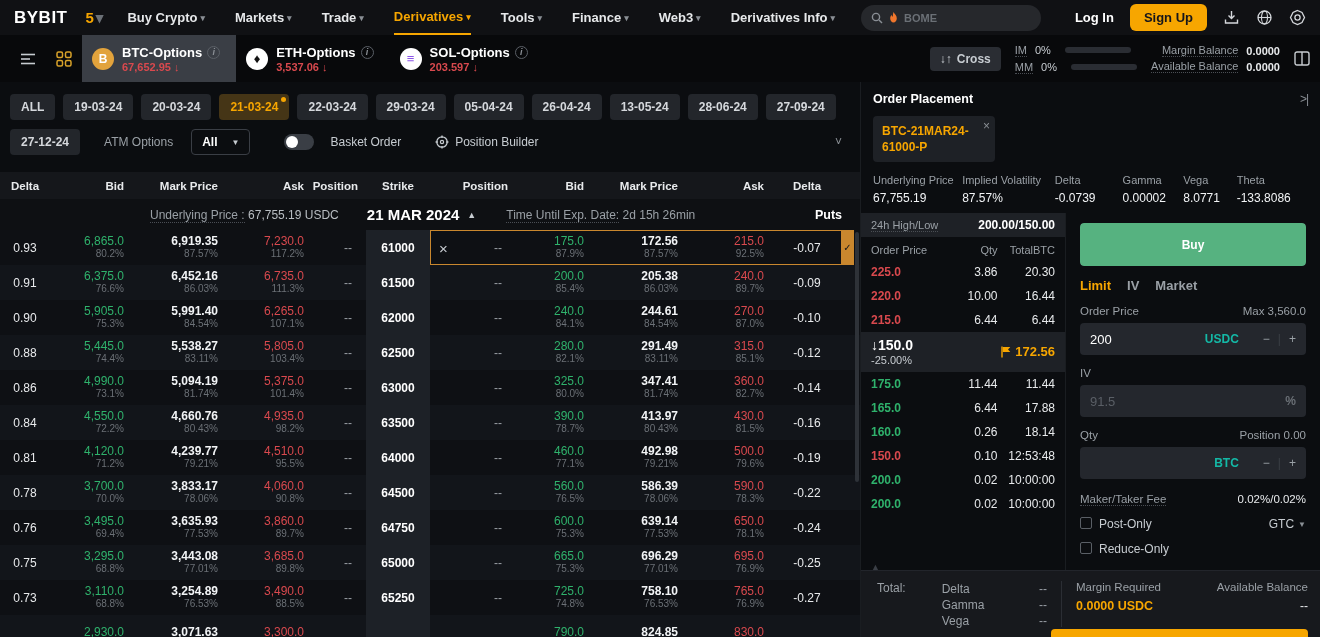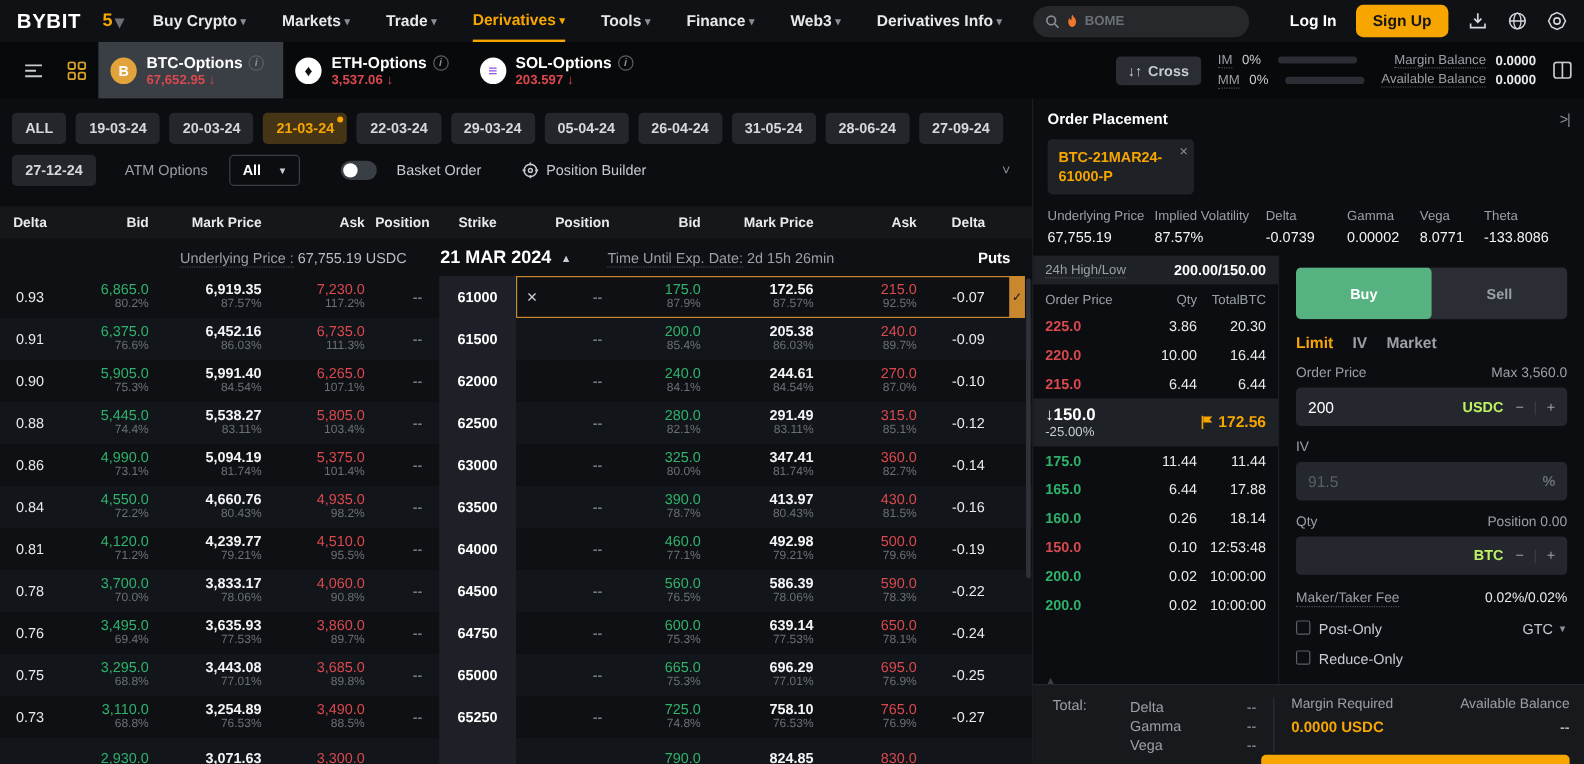--- a/index.html
+++ b/index.html
@@ -151,21 +151,21 @@
   .bs-seg { display:flex; height:43px; border-radius:4px; overflow:hidden; background:#2a2d33; }
   .bs-seg .seg { flex:1; display:flex; align-items:center; justify-content:center; font-weight:800; color:#9aa0a6; cursor:pointer; }
   .bs-seg .seg.buy.on { background:#56b280; color:#fff; border-radius:4px; }
   .ftabs { display:flex; gap:16px; margin-top:12px; }
   .ftab { color:#9aa0a6; font-weight:800; font-size:13px; cursor:pointer; }
   .ftab.on { color:#f7a600; }
   .frow { display:flex; justify-content:space-between; margin-top:12px; color:#9aa0a6; font-size:11.5px; }
   .finput { margin-top:6px; height:32px; background:#24272d; border-radius:4px; display:flex; align-items:center; padding:0 10px; }
   .finput .ival { color:#fff; font-size:13px; font-weight:400; flex:1; }
   .finput .ival.ph { color:#5a5f66; font-weight:400; }
-  .finput .unit { color:#bef264; font-weight:700; margin-right:10px; }
+  .finput .unit { color:#14b8a6; font-weight:700; margin-right:24px; }
   .finput .unit.dim { color:#6b7076; margin-right:0; }
   .stepper { display:flex; align-items:center; gap:8px; color:#9aa0a6; }
   .stepper .sep { color:#3a3e45; }
   .stepper span { cursor:pointer; }
   .fee-row { display:flex; justify-content:space-between; margin-top:14px; font-size:11.5px; }
   .fee-row .lbl { color:#9aa0a6; border-bottom:1px dotted #4a4e54; }
   .fee-row .val { color:#e8eaec; }
   .chk-row { display:flex; align-items:flex-start; margin-top:11px; }
   .chk { width:12px; height:12px; border:1px solid #5a5f66; border-radius:2px; margin-right:7px; cursor:pointer; }
   .chk-lbl { color:#c7ccd1; font-size:12px; }
@@ -329,21 +329,21 @@
       <div class="datesbar">
         <div class="daterow" id="date-row1">
             <span class="chip">ALL</span>
             <span class="chip">19-03-24</span>
             <span class="chip">20-03-24</span>
             <span class="chip active">21-03-24</span>
             <span class="chip">22-03-24</span>
             <span class="chip">29-03-24</span>
             <span class="chip">05-04-24</span>
             <span class="chip">26-04-24</span>
-            <span class="chip">31-05-24</span>
+            <span class="chip">13-05-24</span>
             <span class="chip">28-06-24</span>
             <span class="chip">27-09-24</span>
           </div>
         <div class="daterow">
           <span class="chip" id="date-row2-chip">27-12-24</span>
           <span class="atm-label">ATM Options</span>
           <span class="atm-select">
             <span>All</span>
               <span class="caret">▼</span>
           </span>
@@ -955,21 +955,20 @@
                 <span class="tp buy">200.0</span>
                 <span class="tq">0.02</span>
                 <span class="tt">10:00:00</span>
               </div>
             </div>
         </div>
 
         <div class="oform">
           <div class="bs-seg">
             <span class="seg buy on">Buy</span>
-            <span class="seg sell">Sell</span>
           </div>
           <div class="ftabs" id="form-tabs">
               <span class="ftab on">Limit</span>
               <span class="ftab">IV</span>
               <span class="ftab">Market</span>
             </div>
           <div class="frow">
             <span>Order Price</span>
             <span>Max 3,560.0</span>
           </div>

